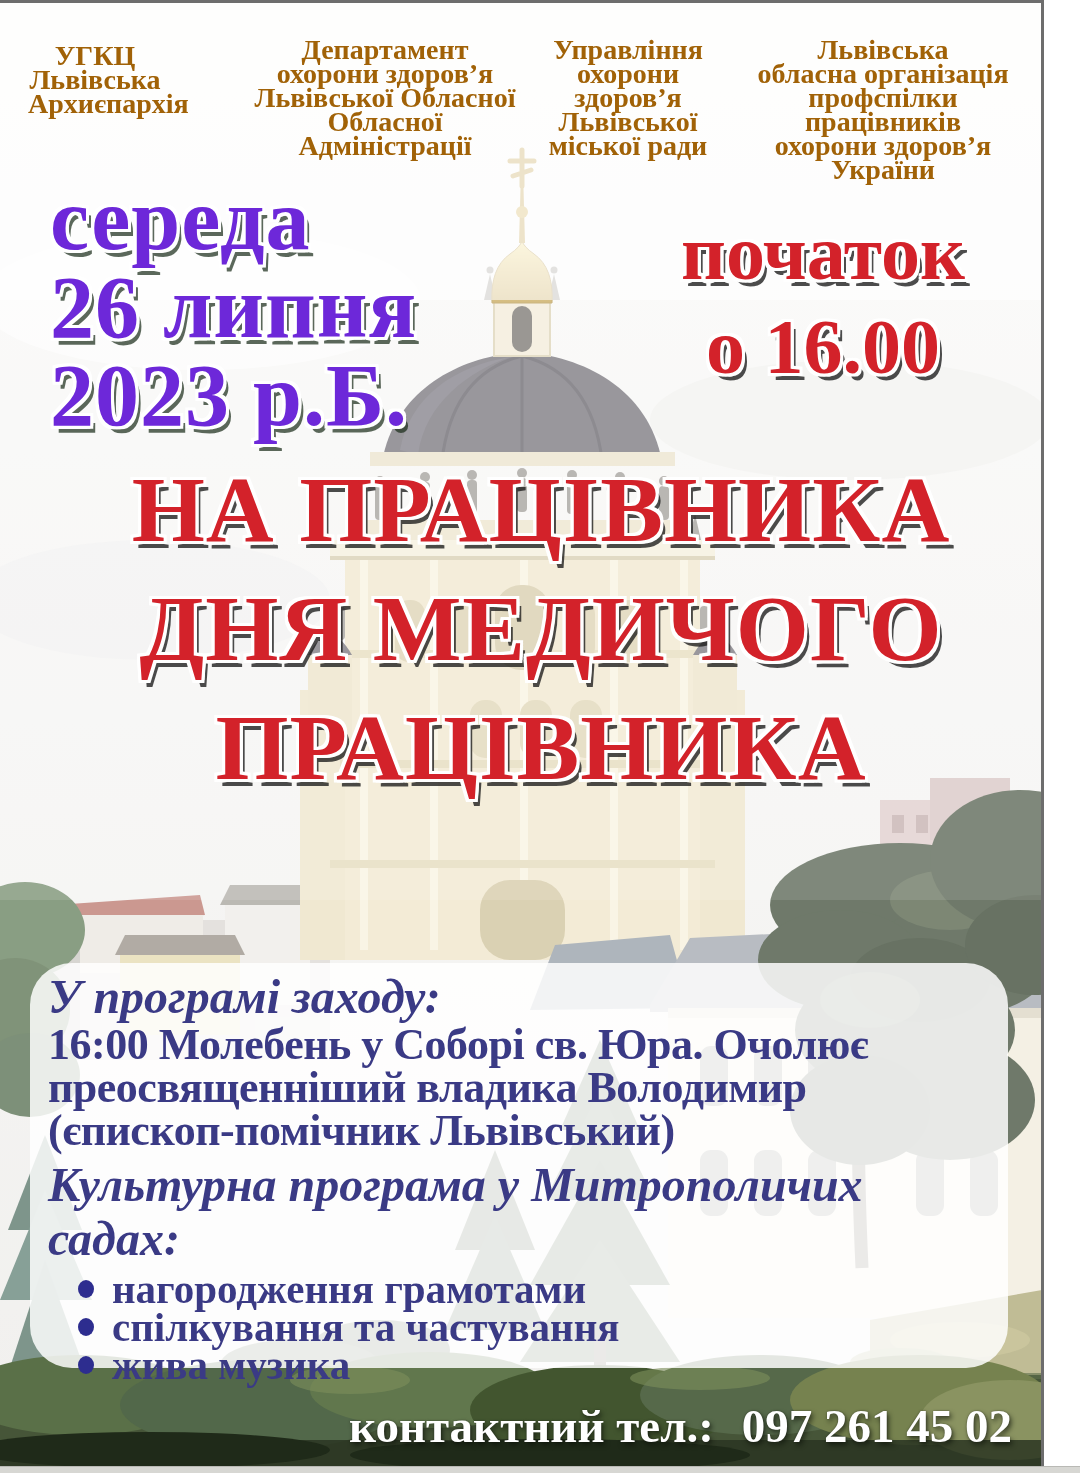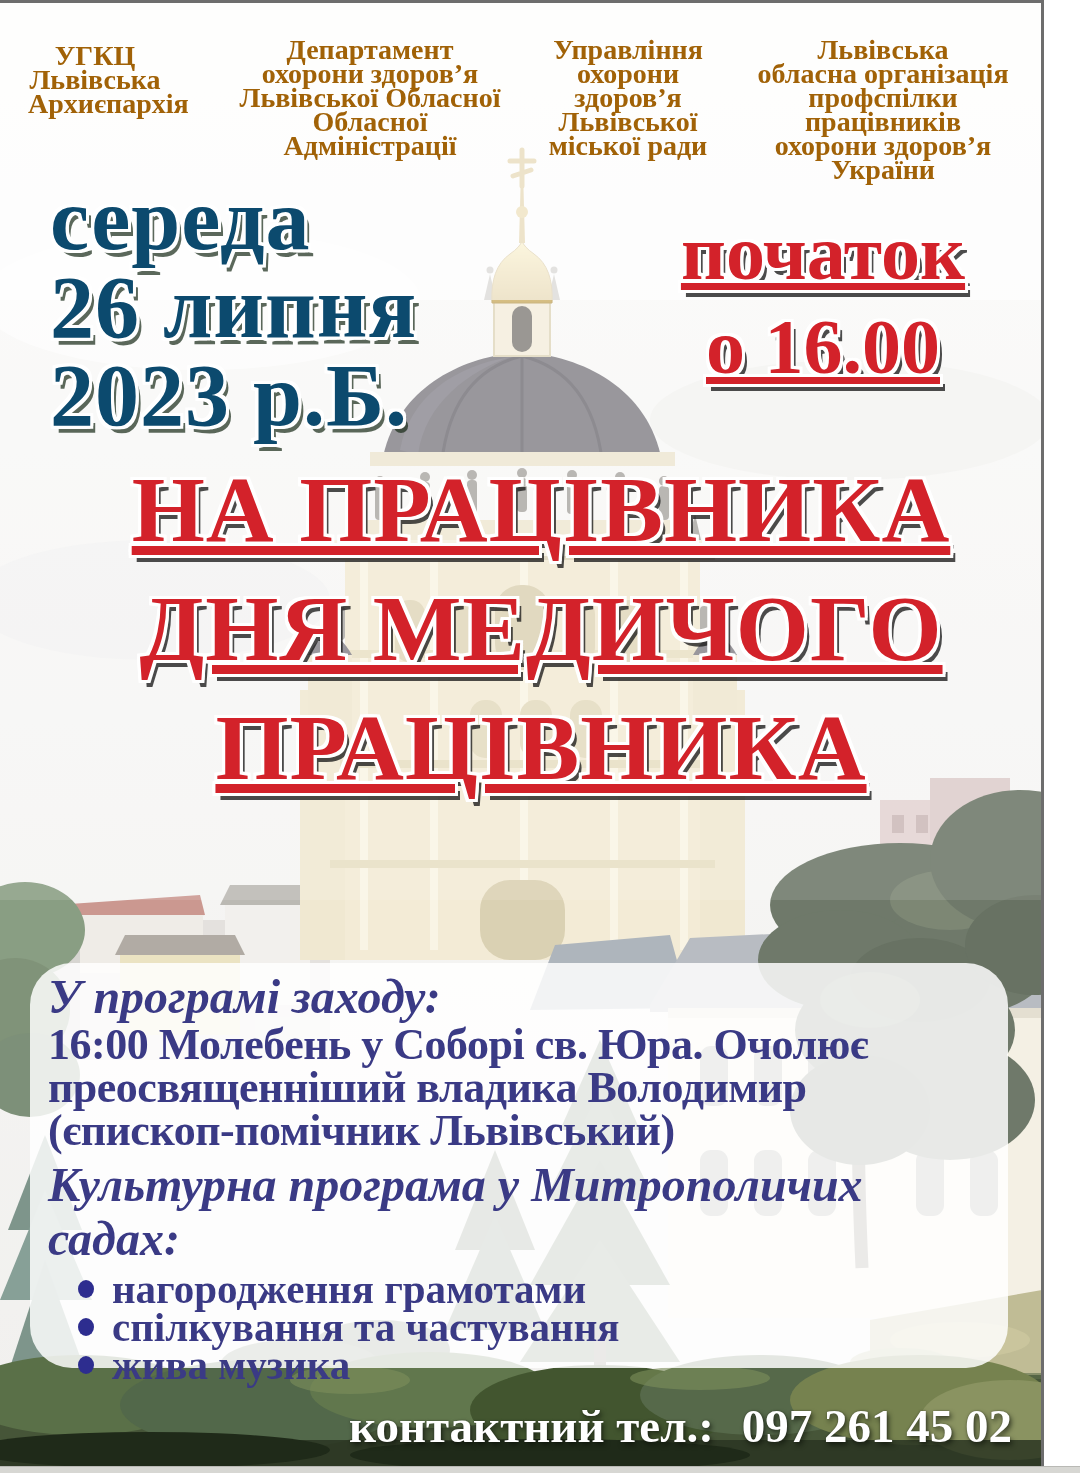--- a/index.html
+++ b/index.html
@@ -9,36 +9,35 @@
   }
   .bg{position:absolute;left:0;top:0;width:1042px;height:1473px;}
   
   .frame-top{position:absolute;left:0;top:0;width:1043px;height:3px;background:#6d6d6d;}
   .frame-right{position:absolute;left:1041px;top:0;width:3px;height:1467px;background:#6d6d6d;}
   .right-margin{position:absolute;left:1044px;top:0;width:36px;height:1473px;background:#ffffff;}
   .bottom-edge{position:absolute;left:0;top:1466px;width:1080px;height:7px;background:#d7d7d3;border-top:1px solid #b9b9b5;}
   
   .org{position:absolute;top:38px;text-align:center;color:#a16207;font-weight:700;font-size:28px;line-height:24px;}
   .org-1{left:28px;width:134px;top:44px;}
-  .org-2{left:232px;width:276px;}
+  .org-2{left:247px;width:276px;}
   .org-3{left:524px;width:208px;}
   .org-4{left:732px;width:302px;}
   
   .outline-green{
     text-shadow:-3px -3px 0 #fff,3px -3px 0 #fff,-3px 3px 0 #fff,3px 3px 0 #fff,
       -3px 0 0 #fff,3px 0 0 #fff,0 -3px 0 #fff,0 3px 0 #fff,
       5px 7px 0 rgba(28,46,28,.72);
   }
   .outline-red{
     text-shadow:-3px -3px 0 #fff,3px -3px 0 #fff,-3px 3px 0 #fff,3px 3px 0 #fff,
       -3px 0 0 #fff,3px 0 0 #fff,0 -3px 0 #fff,0 3px 0 #fff,
       5px 7px 0 rgba(25,25,25,.78);
-    text-decoration:underline;
   }
-  .date-block{position:absolute;left:50px;top:176px;color:#0c4a6e;font-weight:700;font-size:88px;line-height:88px;letter-spacing:1px;}
+  .date-block{position:absolute;left:50px;top:176px;color:#6d28d9;font-weight:700;font-size:88px;line-height:88px;letter-spacing:1px;}
   .start-block{position:absolute;left:628px;top:206px;width:390px;text-align:center;color:#d3222a;font-weight:700;font-size:78px;line-height:94px;}
   .invite{position:absolute;left:20px;top:450px;width:1042px;text-align:center;color:#d3222a;font-weight:700;font-size:94px;line-height:119px;letter-spacing:1px;}
   
   .panel{
     position:absolute;left:30px;top:963px;width:978px;height:405px;box-sizing:border-box;
     background:rgba(255,255,255,.84);border-radius:42px;padding:8px 16px 0 18px;color:#3a3a85;
   }
   .p-heading{font-style:italic;font-weight:700;font-size:48px;line-height:52px;}
   .p-line{font-weight:700;font-size:44px;line-height:43px;letter-spacing:-0.5px;}
   .p-sub{margin-top:6px;font-style:italic;font-weight:700;font-size:48px;line-height:54px;}

